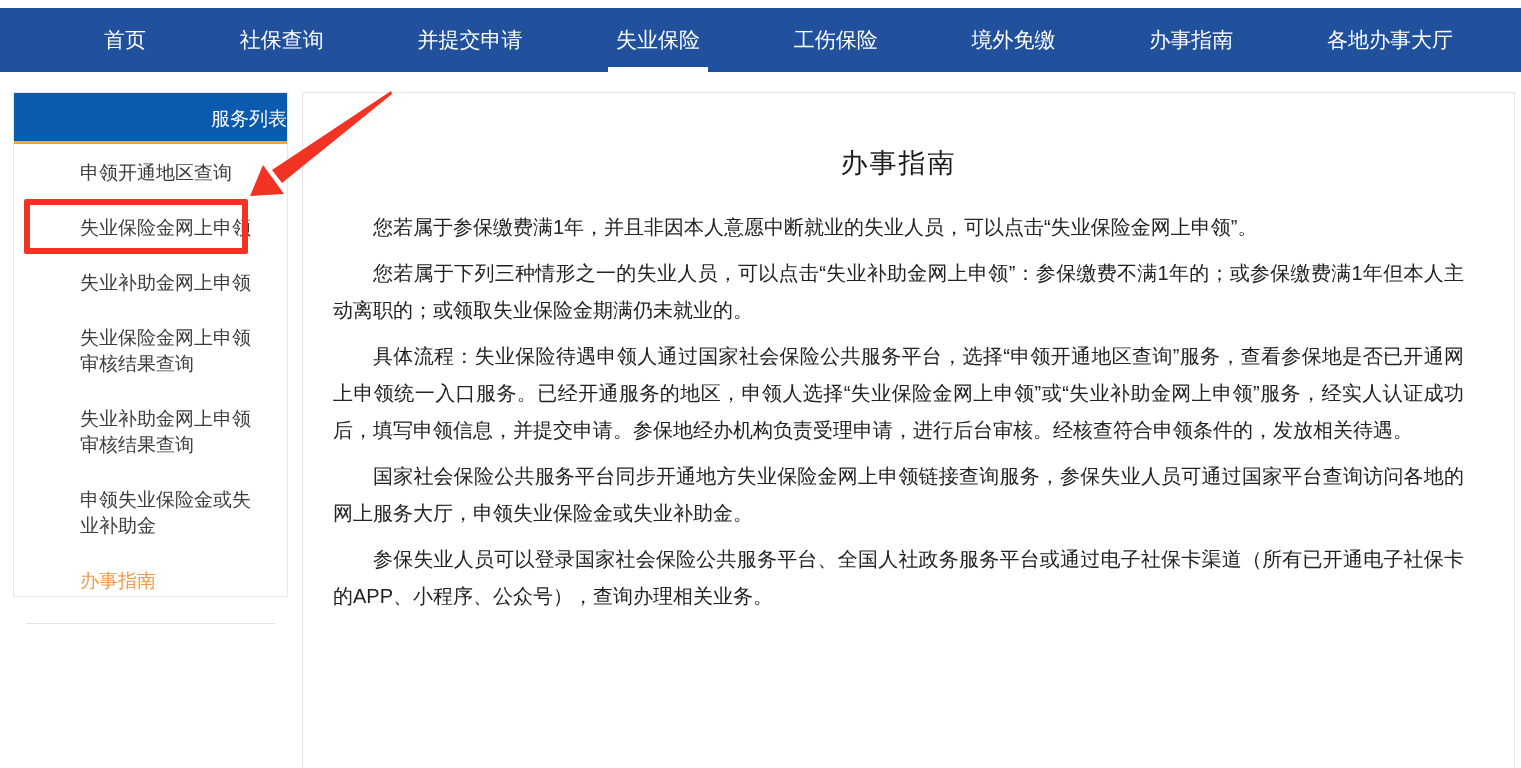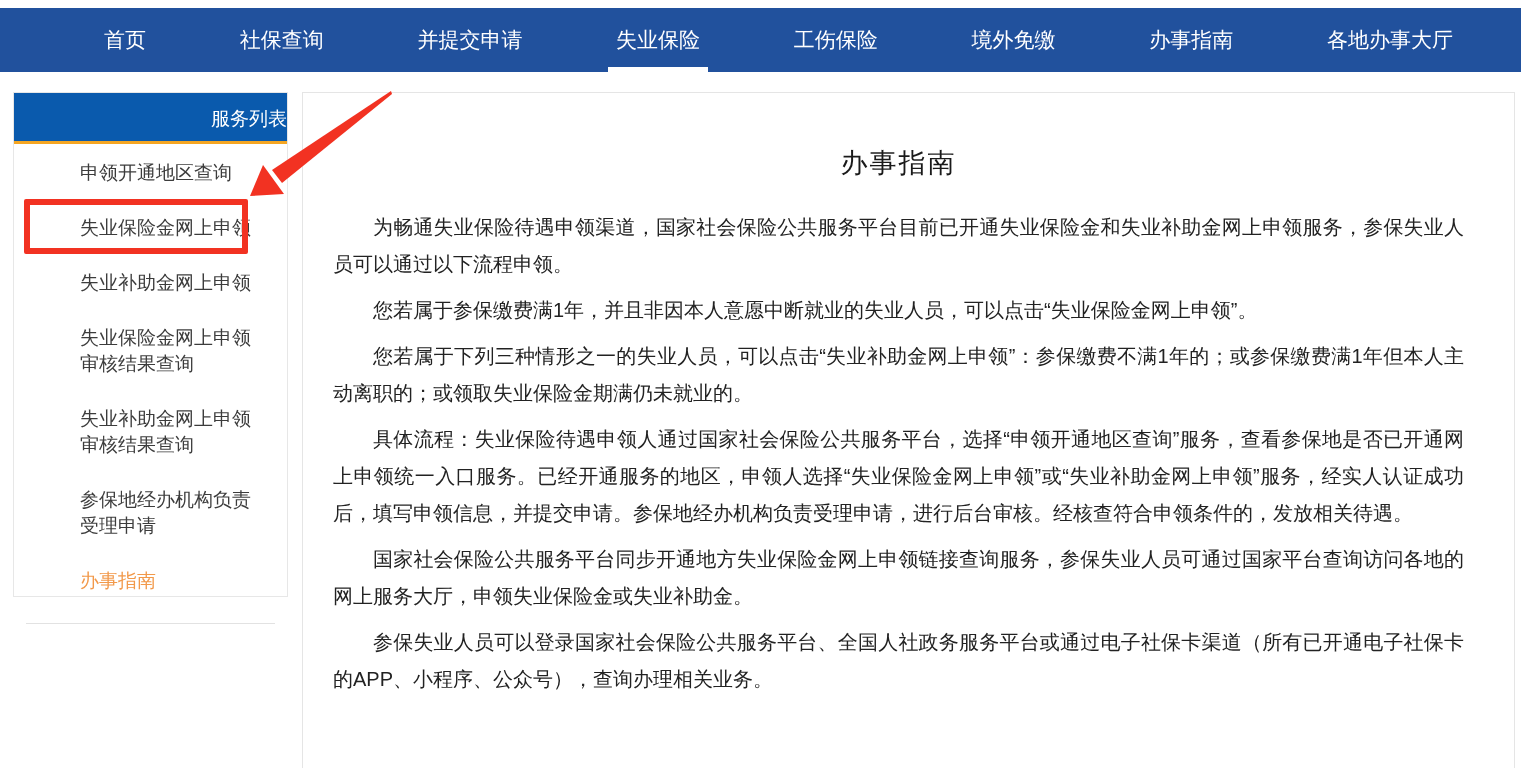--- a/index.html
+++ b/index.html
@@ -95,29 +95,28 @@
 </nav>
 
 <aside class="sidebar">
   <div class="sidebar-header">服务列表</div>
   <ul class="sidebar-list">
     <li class="sidebar-item">申领开通地区查询</li>
     <li class="sidebar-item">失业保险金网上申领</li>
     <li class="sidebar-item">失业补助金网上申领</li>
     <li class="sidebar-item">失业保险金网上申领审核结果查询</li>
     <li class="sidebar-item">失业补助金网上申领审核结果查询</li>
-    <li class="sidebar-item">参保地经办机构负责受理申请</li>
+    <li class="sidebar-item">申领失业保险金或失业补助金</li>
     <li class="sidebar-item active">办事指南</li>
   </ul>
   <hr class="sidebar-divider">
 </aside>
 
 <main class="content">
   <h1 class="content-title">办事指南</h1>
-  <p>为畅通失业保险待遇申领渠道，国家社会保险公共服务平台目前已开通失业保险金和失业补助金网上申领服务，参保失业人员可以通过以下流程申领。</p>
   <p>您若属于参保缴费满1年，并且非因本人意愿中断就业的失业人员，可以点击“失业保险金网上申领”。</p>
   <p>您若属于下列三种情形之一的失业人员，可以点击“失业补助金网上申领”：参保缴费不满1年的；或参保缴费满1年但本人主动离职的；或领取失业保险金期满仍未就业的。</p>
   <p>具体流程：失业保险待遇申领人通过国家社会保险公共服务平台，选择“申领开通地区查询”服务，查看参保地是否已开通网上申领统一入口服务。已经开通服务的地区，申领人选择“失业保险金网上申领”或“失业补助金网上申领”服务，经实人认证成功后，填写申领信息，并提交申请。参保地经办机构负责受理申请，进行后台审核。经核查符合申领条件的，发放相关待遇。</p>
   <p>国家社会保险公共服务平台同步开通地方失业保险金网上申领链接查询服务，参保失业人员可通过国家平台查询访问各地的网上服务大厅，申领失业保险金或失业补助金。</p>
   <p>参保失业人员可以登录国家社会保险公共服务平台、全国人社政务服务平台或通过电子社保卡渠道（所有已开通电子社保卡的APP、小程序、公众号），查询办理相关业务。</p>
 </main>
 
 <div class="red-box"></div>
 <svg class="arrow-svg" viewBox="0 0 160 120" aria-hidden="true">
   <polygon points="151,6 152,9 42,98 32,85" fill="#F23222"></polygon>

